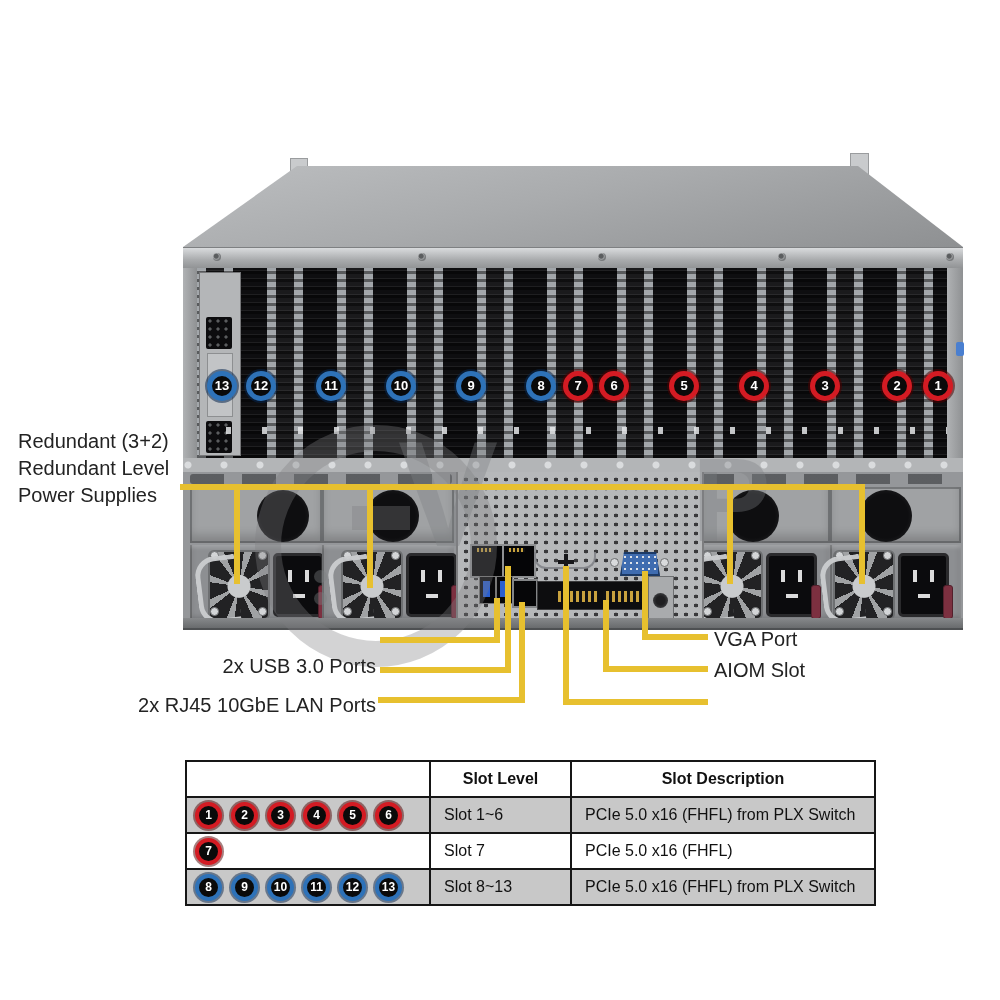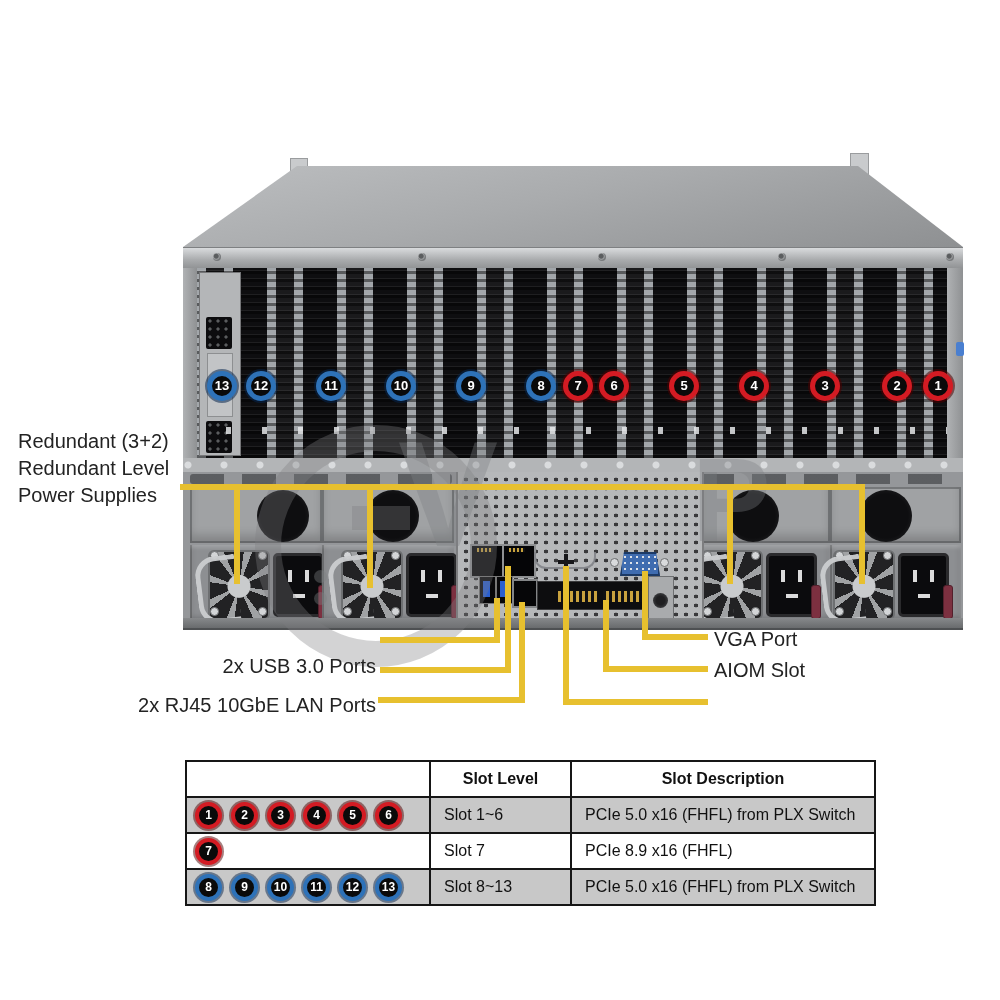--- a/index.html
+++ b/index.html
@@ -325,21 +325,21 @@
           <td class="name">Slot 1~6</td>
           <td class="desc">PCIe  5.0  x16  (FHFL)  from  PLX  Switch</td>
         </tr>
         <tr>
           <td class="badge-cell">
             <div class="badge-strip">
               <span class="tbadge red">7</span>
             </div>
           </td>
           <td class="name">Slot 7</td>
-          <td class="desc">PCIe  8.9  x16 (FHFL)</td>
+          <td class="desc">PCIe  5.0  x16 (FHFL)</td>
         </tr>
         <tr class="shaded">
           <td class="badge-cell">
             <div class="badge-strip">
               <span class="tbadge blue">8</span>
               <span class="tbadge blue">9</span>
               <span class="tbadge blue">10</span>
               <span class="tbadge blue">11</span>
               <span class="tbadge blue">12</span>
               <span class="tbadge blue">13</span>

